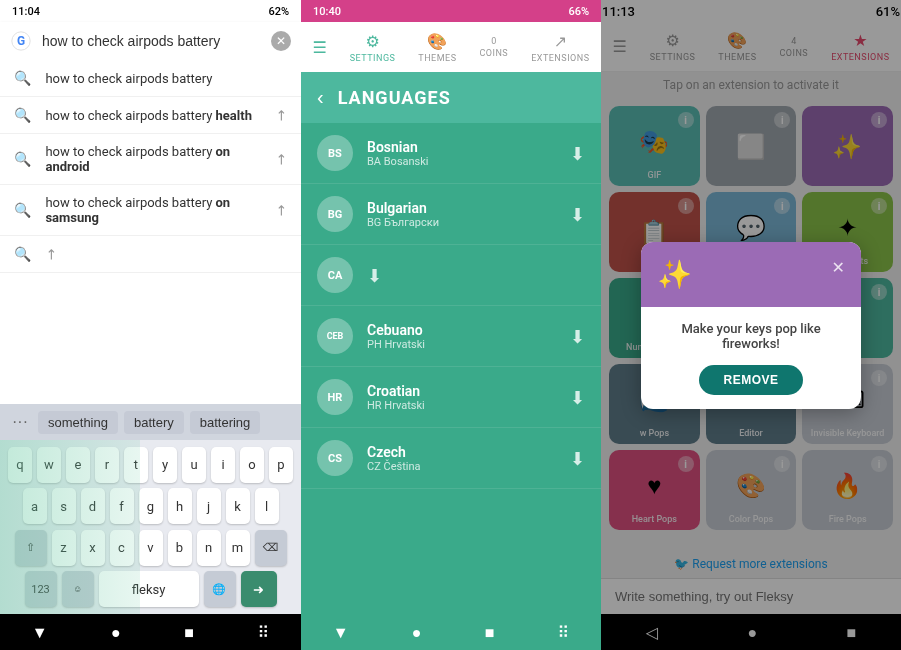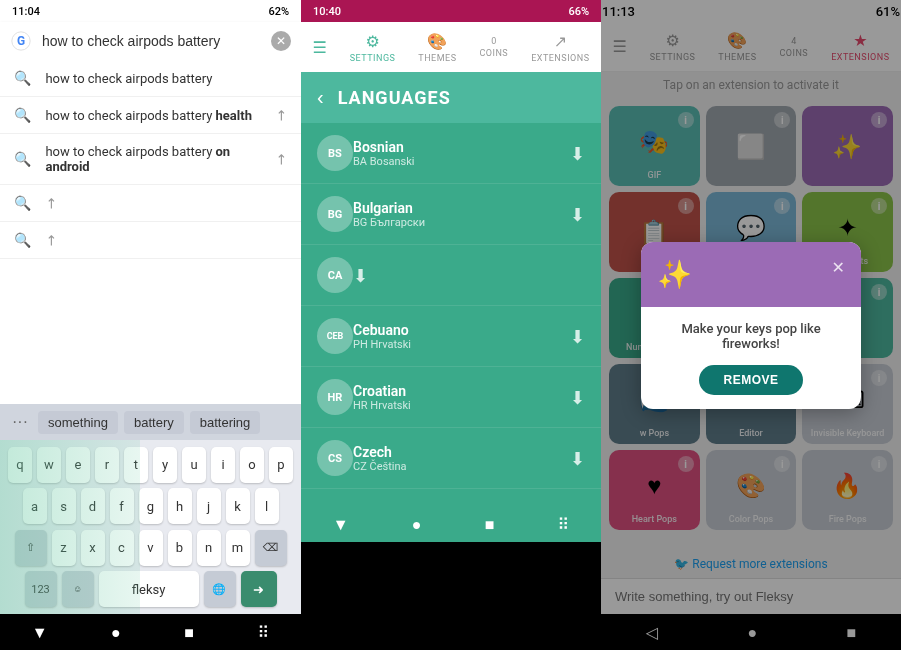--- a/index.html
+++ b/index.html
@@ -213,22 +213,22 @@
     }
 
     .nav-icon {
       color: #fff;
       font-size: 16px;
     }
 
     
     .panel2 {
       width: 300px;
-      height: 542px;
-      background: #be185d;
+      height: 650px;
+      background: #ec4899;
       display: flex;
       flex-direction: column;
       overflow: hidden;
       position: relative;
     }
 
     .status-bar-2 {
       background: rgba(0,0,0,0.1);
       display: flex;
       justify-content: space-between;
@@ -369,20 +369,21 @@
     .lang-list {
       flex: 1;
       overflow-y: auto;
       background: #3aaa8a;
     }
 
     .lang-item {
       display: flex;
       align-items: center;
       padding: 12px 16px;
+      gap: 14px;
       border-bottom: 1px solid rgba(255,255,255,0.1);
       cursor: pointer;
     }
 
     .lang-avatar {
       width: 36px;
       height: 36px;
       border-radius: 50%;
       background: rgba(255,255,255,0.3);
       display: flex;
@@ -644,20 +645,21 @@
       <span class="suggestion-text">how to check airpods battery <strong>health</strong></span>
       <span class="arrow-icon">↗</span>
     </div>
     <div class="suggestion-item">
       <span class="search-icon-small">🔍</span>
       <span class="suggestion-text">how to check airpods battery <strong>on android</strong></span>
       <span class="arrow-icon">↗</span>
     </div>
     <div class="suggestion-item">
       <span class="search-icon-small">🔍</span>
+      <span class="suggestion-text">how to check airpods battery <strong>on samsung</strong></span>
       <span class="arrow-icon">↗</span>
     </div>
     <div class="suggestion-item">
       <span class="search-icon-small">🔍</span>
       <span class="arrow-icon">↗</span>
     </div>
   </div>
 
   <div class="keyboard-area">
     <div class="word-suggestions">

